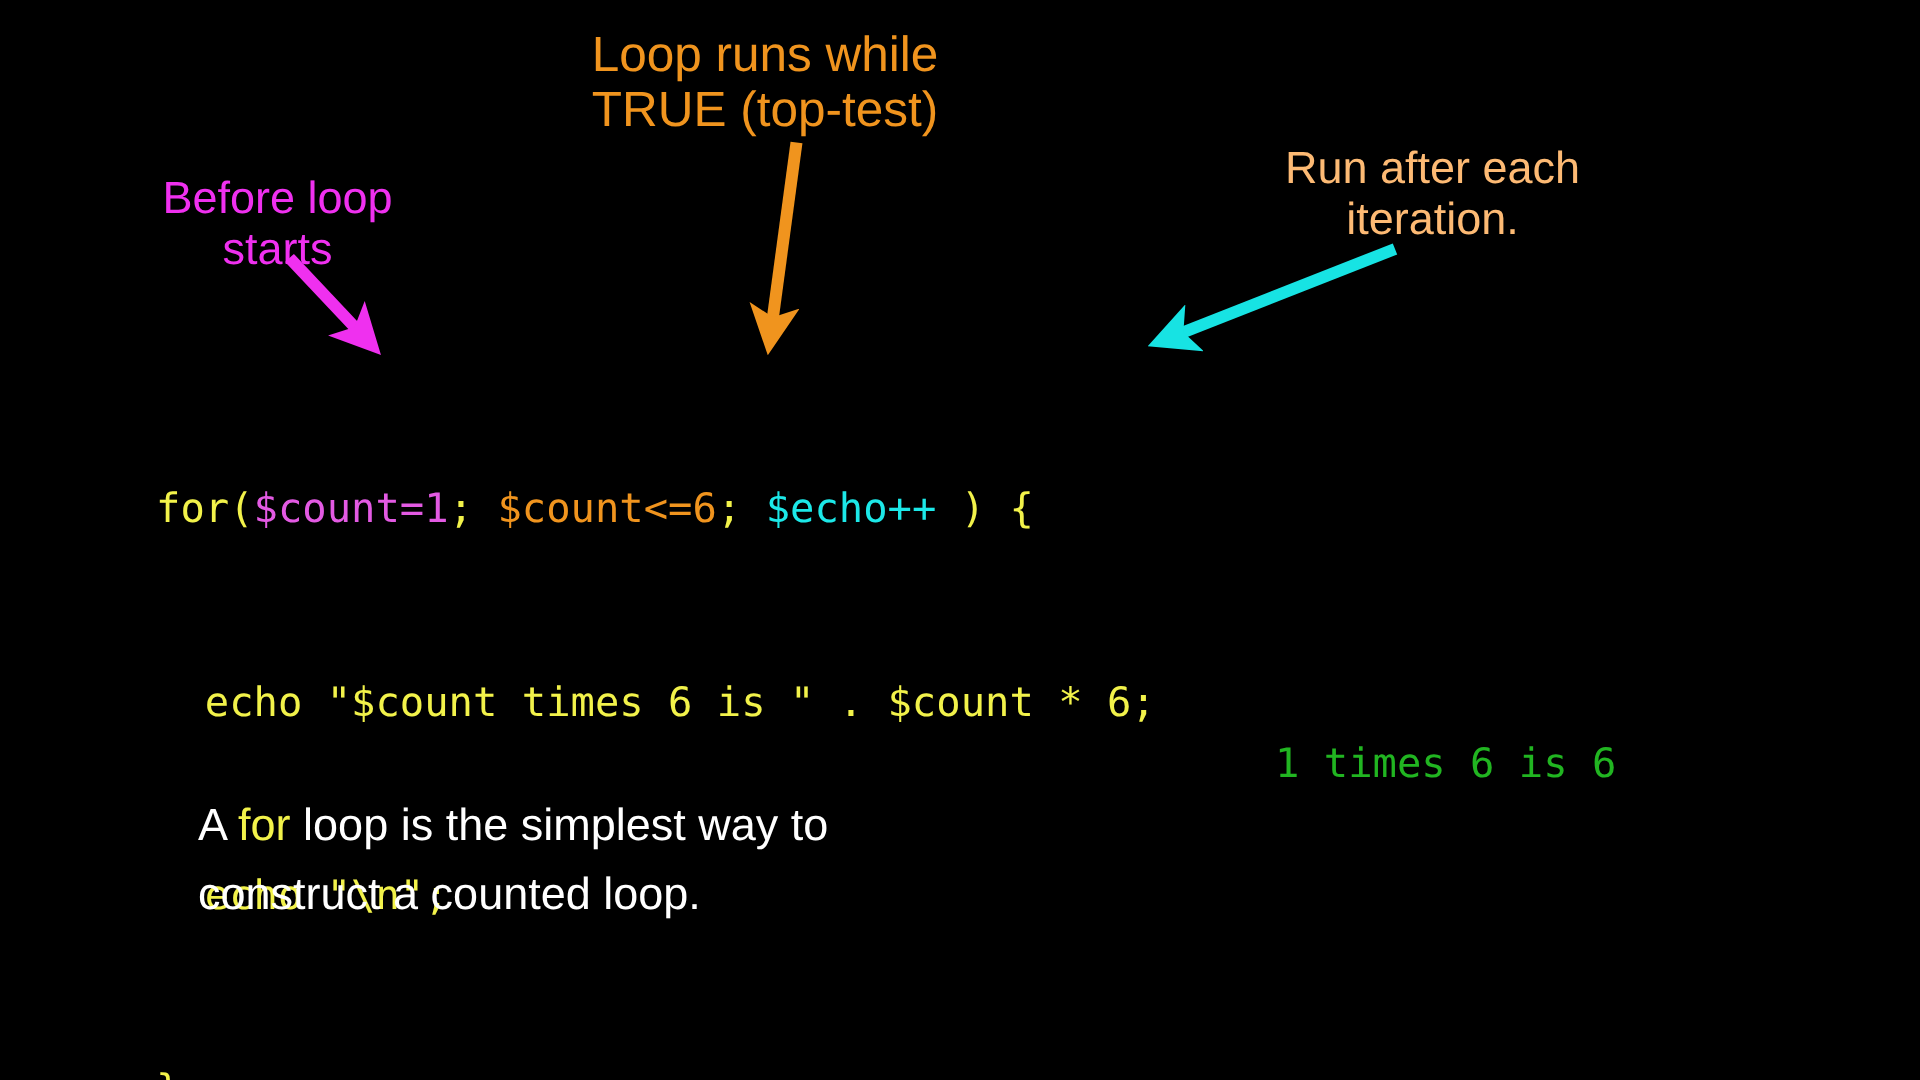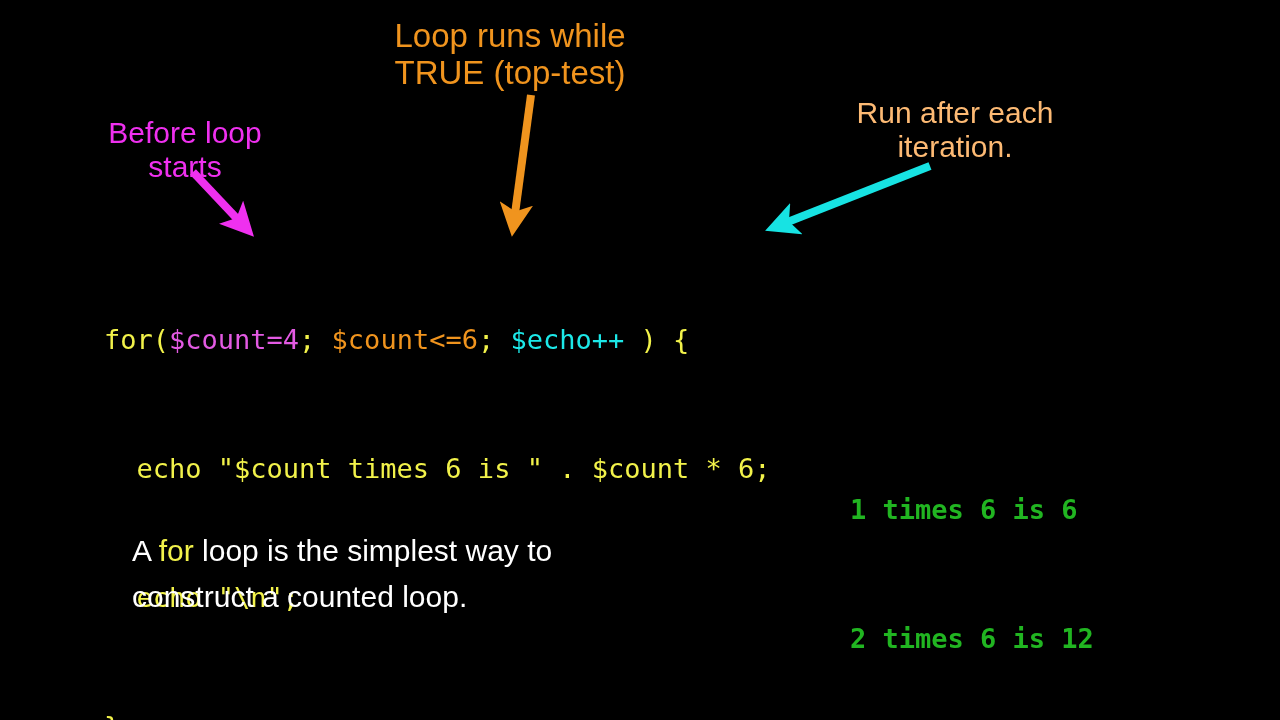--- a/index.html
+++ b/index.html
@@ -80,21 +80,21 @@
   #output-block {
     position: absolute;
     left: 850px;
     top: 402px;
     font-family: "DejaVu Sans Mono", "Liberation Mono", monospace;
     font-size: 27px;
     line-height: 43px;
     white-space: pre;
     color: #21b521;
   }
-  #output-block .out-line { display: block; font-weight: bold; }
+  #output-block .out-line { display: block; }
 
   
   #description {
     position: absolute;
     left: 132px;
     top: 528px;
     width: 484px;
     font-size: 30px;
     line-height: 1.52;
     color: #ffffff;
@@ -126,29 +126,28 @@
     </defs>
 
     <line x1="193" y1="172" x2="243" y2="225" stroke="#ef30ef" stroke-width="8" marker-end="url(#head-magenta)"></line>
 
     <line x1="531" y1="95" x2="514" y2="221" stroke="#f0941e" stroke-width="8" marker-end="url(#head-orange)"></line>
 
     <line x1="930" y1="166" x2="780" y2="225" stroke="#17e3e3" stroke-width="8" marker-end="url(#head-cyan)"></line>
   </svg>
 
   <div id="code-block">
-    <span class="line"><span class="tok-kw">for</span><span class="tok-kw">(</span><span class="tok-init">$count=4</span><span class="tok-kw">; </span><span class="tok-cond">$count&lt;=6</span><span class="tok-kw">; </span><span class="tok-incr">$echo++</span><span class="tok-kw"> ) {</span></span>
+    <span class="line"><span class="tok-kw">for</span><span class="tok-kw">(</span><span class="tok-init">$count=1</span><span class="tok-kw">; </span><span class="tok-cond">$count&lt;=6</span><span class="tok-kw">; </span><span class="tok-incr">$echo++</span><span class="tok-kw"> ) {</span></span>
     <span class="line tok-plain">  echo "$count times 6 is " . $count * 6;</span>
     <span class="line tok-plain">  echo "\n";</span>
     <span class="line tok-plain">}</span>
   </div>
 
   <div id="output-block">
     <span class="out-line">1 times 6 is 6</span>
-    <span class="out-line">2 times 6 is 12</span>
     
     
     
     
   </div>
 
   <div id="description"><span>A </span><span class="hl">for</span><span> loop is the simplest way to construct a counted loop.</span></div>
 
 </div>
 

